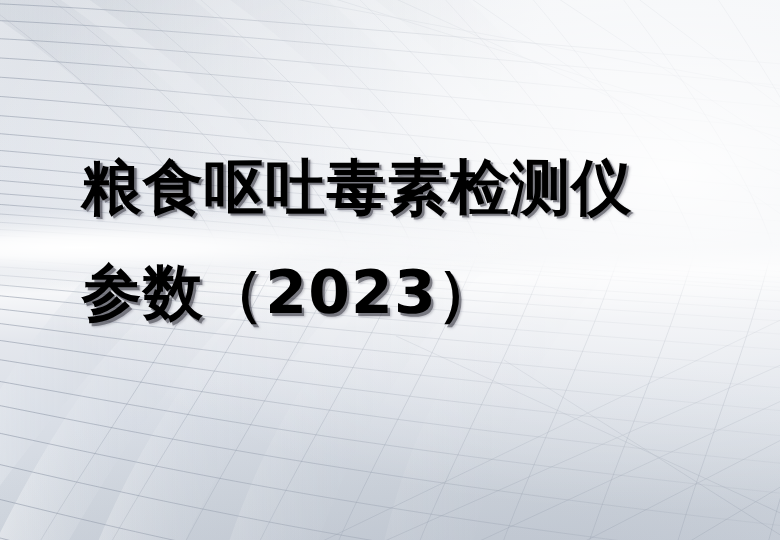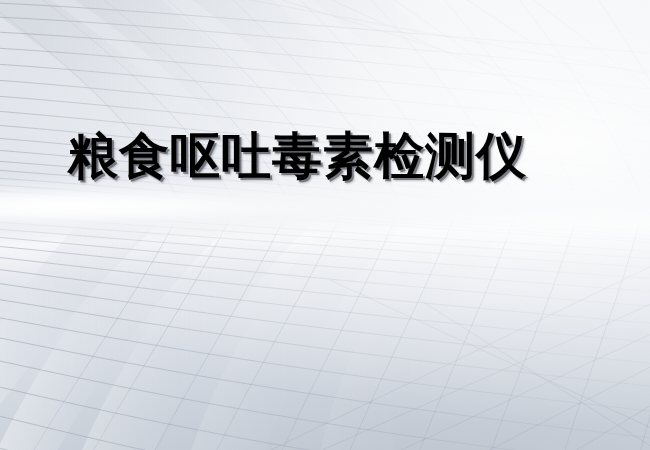--- a/index.html
+++ b/index.html
@@ -236,15 +236,16 @@
     </g>
   </svg>
 
   <div class="layer bg-topshade"></div>
   <div class="layer bg-shade"></div>
   <div class="layer bg-rightglow"></div>
   <div class="layer bg-streak"></div>
 
   <div class="title-block">
     <div class="title-line">粮食呕吐毒素检测仪</div>
+    <div class="title-line">参数（2023）</div>
   </div>
 
 </div>
 
 </body></html>

